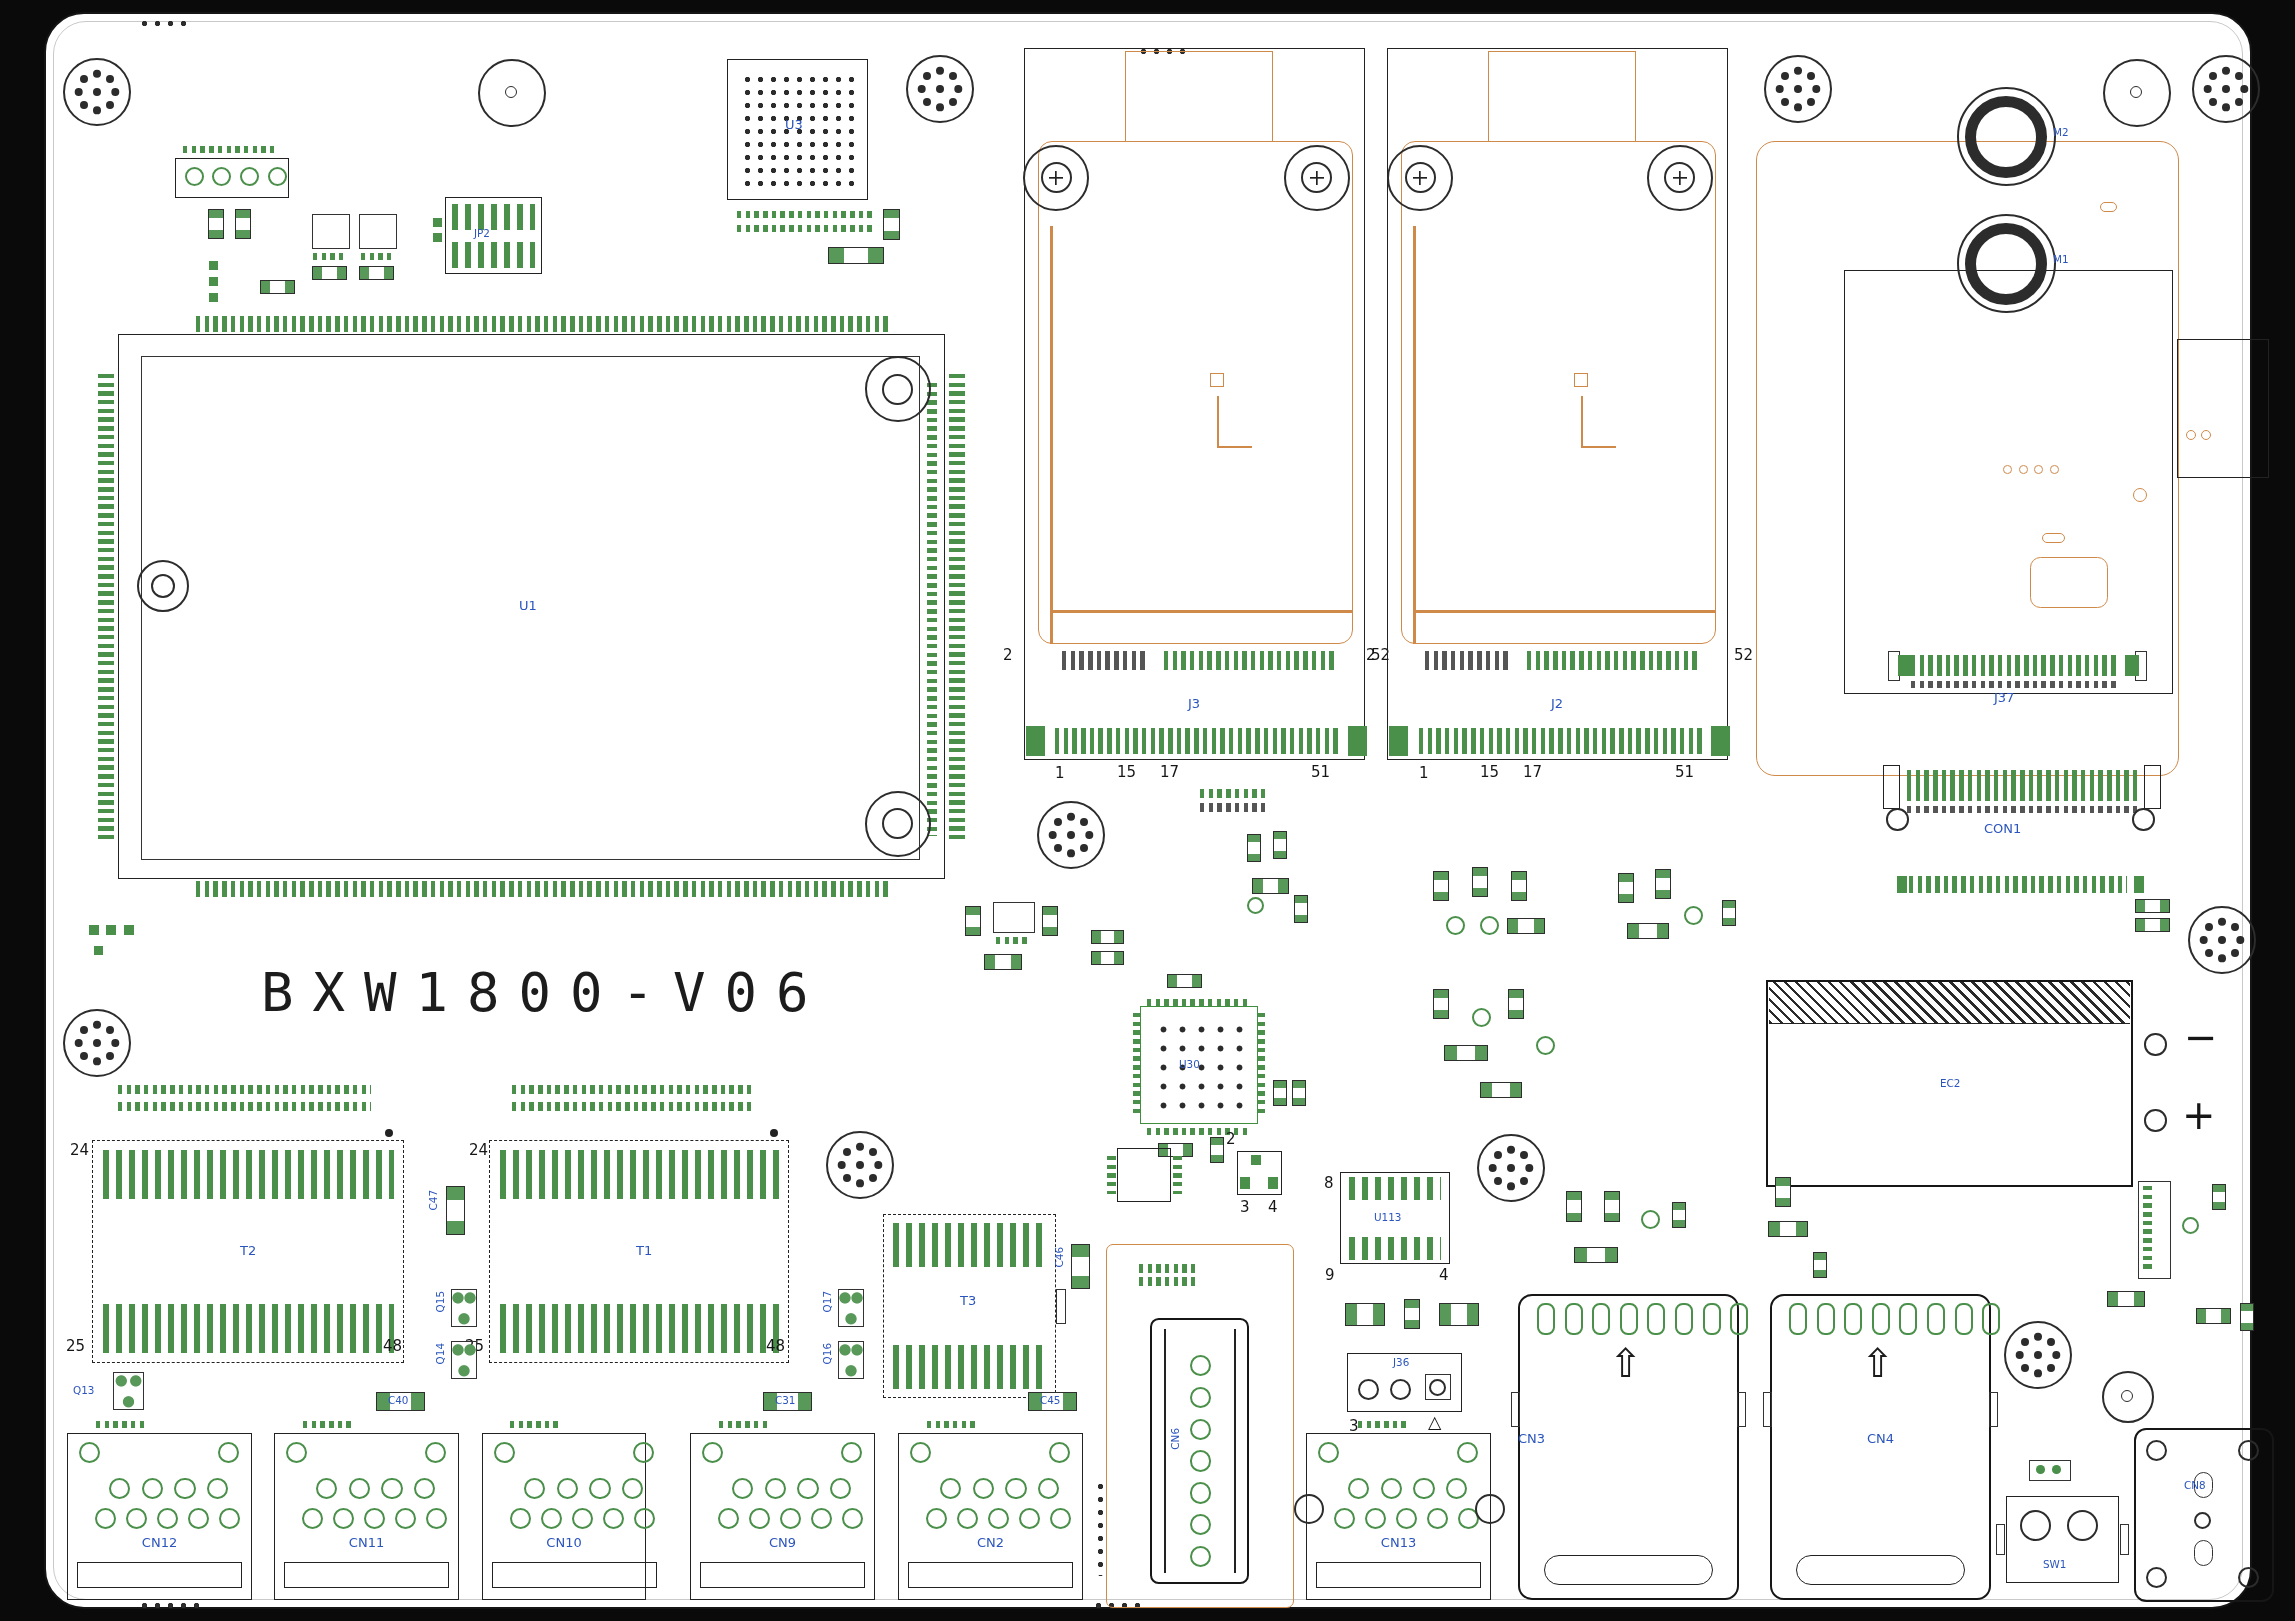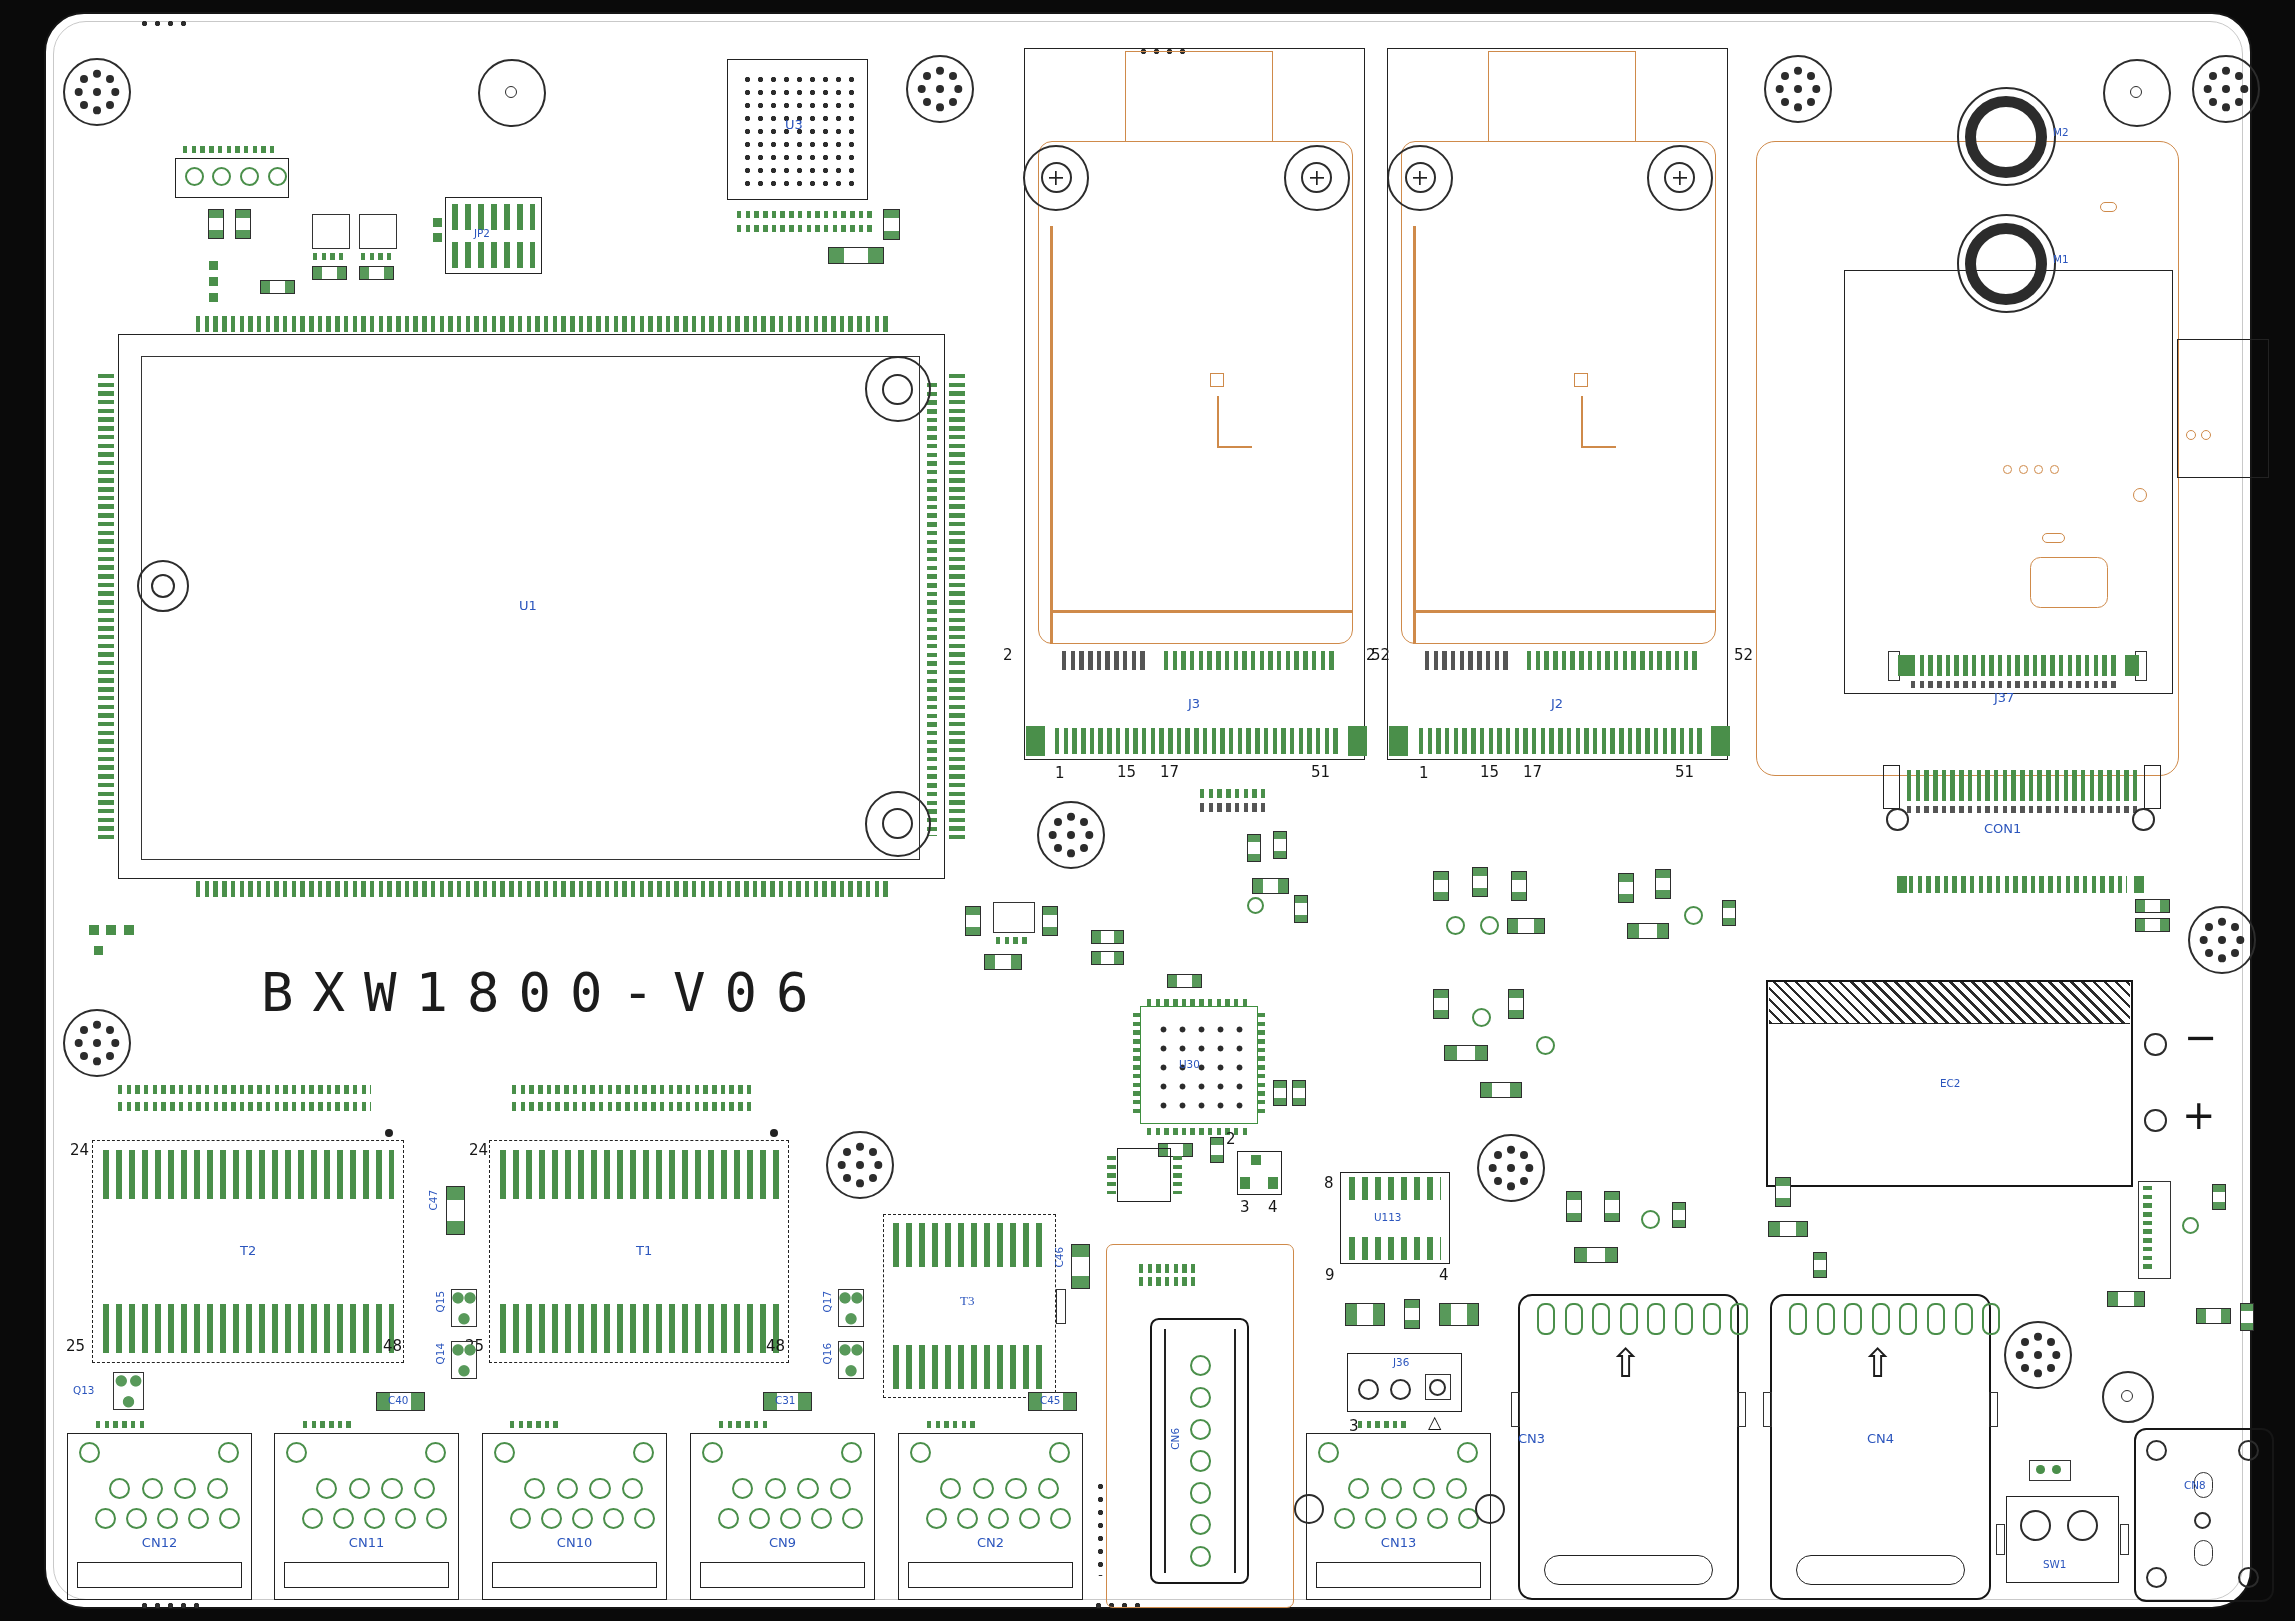--- a/index.html
+++ b/index.html
@@ -308,21 +308,21 @@
 <div class="a combh" style="left:500px;top:1304px;width:279px;height:49px;"></div>
 <div class="a lbl" style="left:636px;top:1244px;">T1</div>
 <div class="a rd" style="left:770px;top:1129px;width:7.8px;height:7.8px;background:#222;"></div>
 <div class="a num" style="left:469px;top:1143px;">24</div>
 <div class="a num" style="left:465px;top:1339px;">25</div>
 <div class="a num" style="left:766px;top:1339px;">48</div>
 
 <div class="a ol dash" style="left:883px;top:1214px;width:173px;height:184px;"></div>
 <div class="a combh" style="left:893px;top:1223px;width:152px;height:44px;"></div>
 <div class="a combh" style="left:893px;top:1345px;width:152px;height:44px;"></div>
-<div class="a lbl" style="left:960px;top:1294px;font-family:Liberation Serif, serif;">T3</div>
+<div class="a lbl" style="left:960px;top:1294px;">T3</div>
 <div class="a ol1" style="left:1056px;top:1289px;width:10.4px;height:35px;"></div>
 
 <div class="a q" style="left:113px;top:1372px;width:31px;height:38px;"></div>
 <div class="a lbls" style="left:73px;top:1385px;">Q13</div>
 <div class="a smdv" style="left:446px;top:1186px;width:19px;height:49px;"></div>
 <div class="a lbls vtext" style="left:428px;top:1190px;">C47</div>
 <div class="a q" style="left:451px;top:1289px;width:26px;height:38px;"></div>
 <div class="a lbls vtext" style="left:435px;top:1291px;">Q15</div>
 <div class="a q" style="left:451px;top:1341px;width:26px;height:38px;"></div>
 <div class="a lbls vtext" style="left:435px;top:1343px;">Q14</div>
@@ -424,21 +424,21 @@
   <div class="a flexr" style="left:28px;top:75px;gap:9.6px;">
     <span class="rpad"></span>
       <span class="rpad"></span>
       <span class="rpad"></span>
       <span class="rpad"></span>
       <span class="rpad"></span>
   </div>
   <div class="a lbl bind-label" style="left:0;top:103px;width:100%;text-align:center;">CN11</div>
   <div class="a ol" style="left:10.4px;top:129px;width:165px;height:26px;"></div>
 </div>
-<div class="a" style="left:482px;top:1433px;width:185px;height:167px;">
+<div class="a" style="left:482px;top:1433px;width:164px;height:167px;">
   <div class="a ol" style="left:0;top:0;width:100%;height:100%;"></div>
   <span class="a rpad" style="left:12.2px;top:8.7px;width:21px;height:21px;"></span>
   <span class="a rpad" style="left:151px;top:8.7px;width:21px;height:21px;"></span>
   <div class="a flexr" style="left:42px;top:45px;">
     <span class="rpad"></span>
       <span class="rpad"></span>
       <span class="rpad"></span>
       <span class="rpad"></span>
   </div>
   <div class="a flexr" style="left:28px;top:75px;gap:9.6px;">

